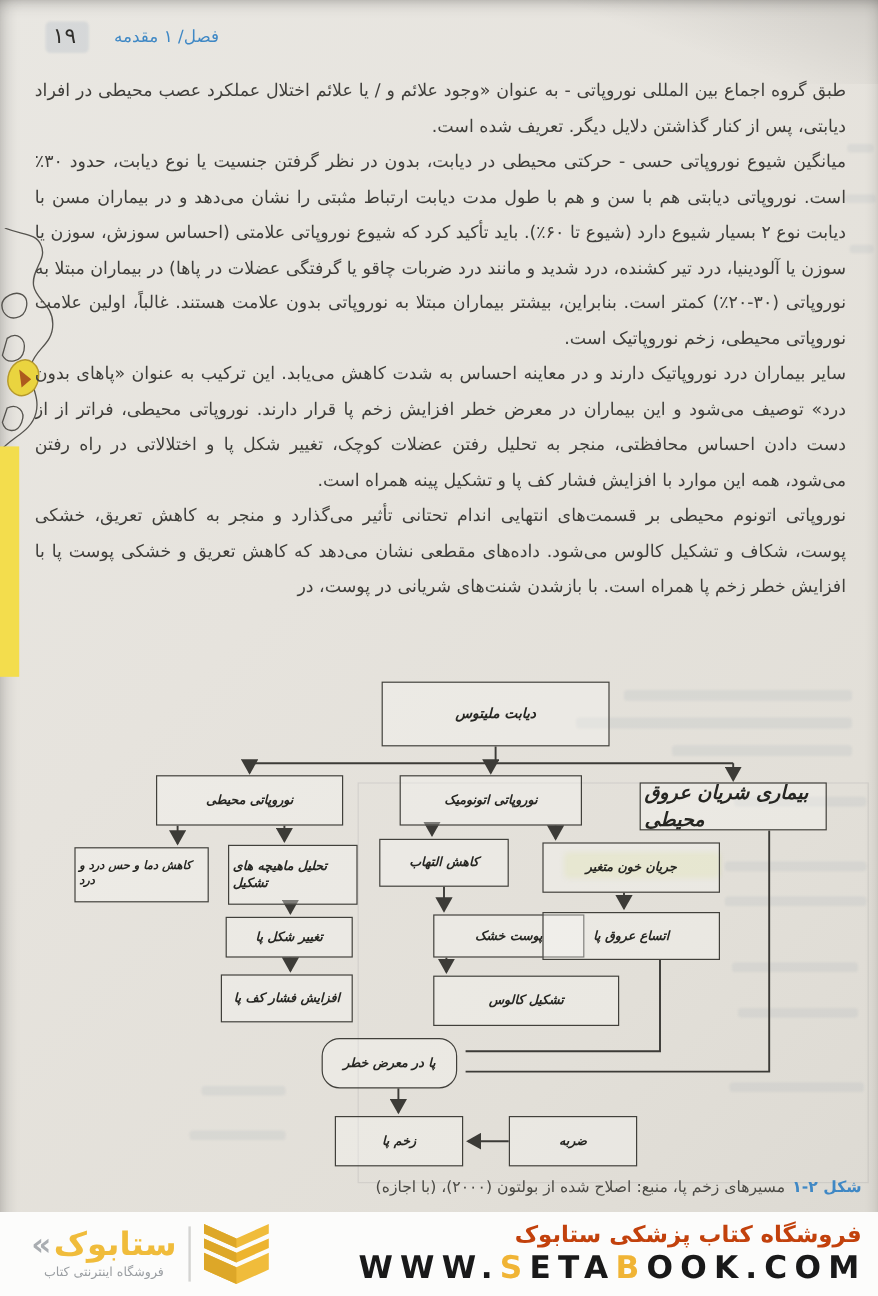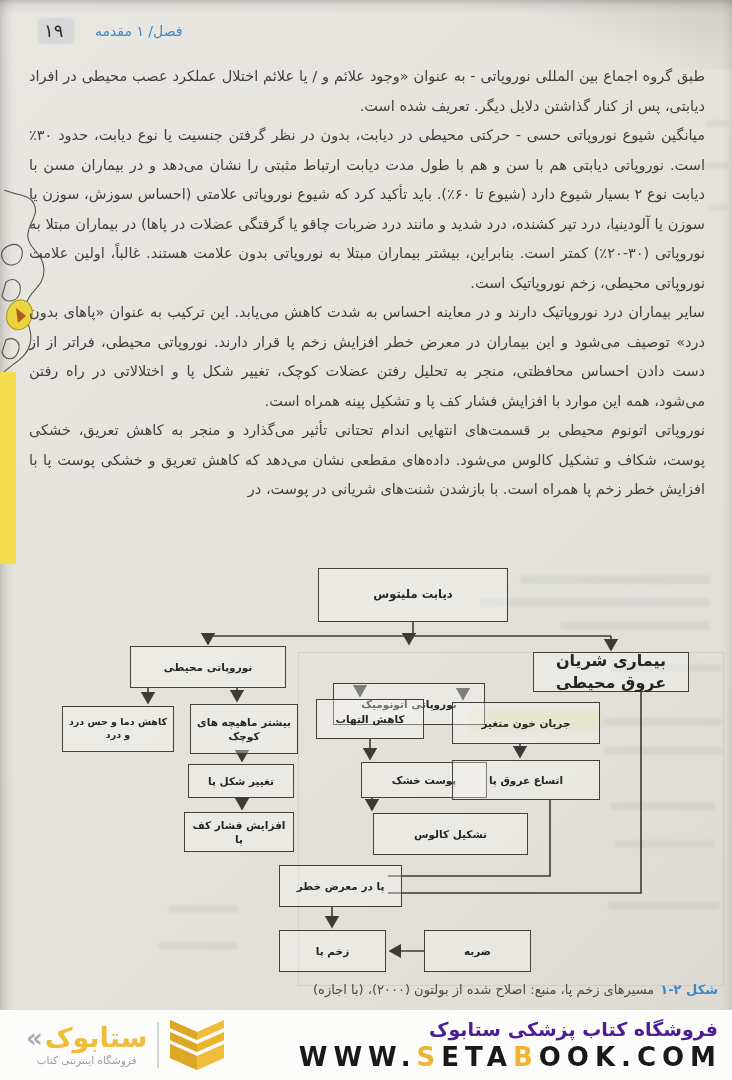--- a/index.html
+++ b/index.html
@@ -26,55 +26,55 @@
   
   .foot-art{position:absolute;left:-6px;top:190px;}
   .yellow-tab{position:absolute;left:0;top:372px;width:16px;height:192px;background:#f3dd4d;}
   
   .g{position:absolute;background:rgba(122,134,153,.10);filter:blur(1px);border-radius:3px;}
   .gr{position:absolute;border:1px solid rgba(115,115,120,.14);}
   .ghl{position:absolute;background:rgba(200,210,90,.22);filter:blur(2px);border-radius:4px;}
   
   .fbox{position:absolute;display:flex;align-items:center;justify-content:center;
     border:1.6px solid #41403b;background:rgba(250,249,245,.35);
-    font-size:10.5px;font-weight:bold;line-height:1.35;text-align:center;color:#262622;
-    direction:rtl;padding:1px 3px;box-sizing:border-box;}
+    font-size:10.5px;font-weight:bold;line-height:1.35;text-align:left;color:#262622;
+    direction:rtl;padding:1px 3px;box-sizing:border-box;font-style:italic;}
   .fb-a {left:318px;top:568px;width:190px;height:54px;font-size:11.5px;}
   .fb-b1{left:130px;top:646px;width:156px;height:42px;}
-  .fb-b2{left:333px;top:646px;width:152px;height:42px;margin-top:37px;}
+  .fb-b2{left:333px;top:646px;width:152px;height:42px;}
   .fb-b3{left:533px;top:652px;width:156px;height:40px;font-size:16px;}
   .fb-c1{left:62px; top:706px;width:112px;height:46px;font-size:9.5px;}
   .fb-c2{left:190px;top:704px;width:108px;height:50px;}
   .fb-c3{left:316px;top:699px;width:108px;height:40px;}
   .fb-c4{left:452px;top:702px;width:148px;height:42px;}
   .fb-d1{left:188px;top:764px;width:106px;height:34px;}
   .fb-d2{left:316px;top:762px;width:126px;height:36px;margin-left:45px;}
   .fb-d3{left:452px;top:760px;width:148px;height:40px;}
   .fb-e1{left:184px;top:812px;width:110px;height:40px;}
-  .fb-e2{left:373px;top:813px;width:155px;height:42px;}
-  .fb-f {left:279px;top:865px;width:123px;height:42px;}
+  .fb-e2{left:361px;top:813px;width:155px;height:42px;}
+  .fb-f {left:268px;top:865px;width:113px;height:42px;border-radius:15px;}
   .fb-g {left:279px;top:930px;width:107px;height:42px;}
   .fb-h {left:424px;top:930px;width:107px;height:42px;}
   .connectors{position:absolute;left:0;top:0;pointer-events:none;}
   
   .caption{position:absolute;right:14px;top:982px;direction:rtl;font-size:13px;color:#4a4944;white-space:nowrap;}
   .caption .lbl{color:#3f88c5;font-weight:bold;margin-left:6px;}
   
   .footer{position:absolute;left:0;bottom:0;width:732px;height:70px;background:#fcfcfb;
     display:flex;align-items:center;justify-content:space-between;box-sizing:border-box;
     padding:0 10px 0 26px;}
   .logo{display:flex;align-items:center;gap:10px;}
   .logo-words{display:flex;flex-direction:column;align-items:center;line-height:1;}
   .logo-word-row{display:flex;direction:ltr;align-items:center;}
   .logo-guil{color:#a9adb1;font-size:26px;font-weight:bold;margin-right:2px;}
   .logo-word{color:#f0bc3b;font-size:27px;font-weight:bold;letter-spacing:1px;}
   .logo-sub{color:#9a9ea2;font-size:10.5px;margin-top:4px;direction:rtl;}
   .logo-divider{width:1.5px;height:46px;background:#d4d4d2;}
   .footer-right{text-align:right;}
-  .store-name{direction:rtl;font-size:19px;font-weight:600;color:#4c1d95;margin:0 4px 2px 0;}
+  .store-name{direction:rtl;font-size:19px;font-weight:600;color:#c2410c;margin:0 4px 2px 0;}
   .site{direction:ltr;font-size:26px;font-weight:bold;color:#191919;letter-spacing:6px;white-space:nowrap;}
   .site .yl{color:#f0b435;}
 </style>
 </head>
 <body>
 
 <div class="page">
 
   <div class="corner-shade"></div>
 
@@ -147,21 +147,21 @@
       <path d="M332,907 V927" marker-end="url(#ah)"></path>
       <path d="M424,951 H390" marker-end="url(#ah)"></path>
     </g>
   </svg>
 
   <div class="fbox fb-a">دیابت ملیتوس</div>
   <div class="fbox fb-b1">نوروپاتی محیطی</div>
   <div class="fbox fb-b2">نوروپاتی اتونومیک</div>
   <div class="fbox fb-b3">بیماری شریان عروق محیطی</div>
   <div class="fbox fb-c1">کاهش دما و حس درد و درد</div>
-  <div class="fbox fb-c2">بیشتر ماهیچه های کوچک</div>
+  <div class="fbox fb-c2">تحلیل ماهیچه های تشکیل</div>
   <div class="fbox fb-c3">کاهش التهاب</div>
   <div class="fbox fb-c4">جریان خون متغیر</div>
   <div class="fbox fb-d1">تغییر شکل پا</div>
   <div class="fbox fb-d2">پوست خشک</div>
   <div class="fbox fb-d3">اتساع عروق پا</div>
   <div class="fbox fb-e1">افزایش فشار کف پا</div>
   <div class="fbox fb-e2">تشکیل کالوس</div>
   <div class="fbox fb-f">پا در معرض خطر</div>
   <div class="fbox fb-h">ضربه</div>
   <div class="fbox fb-g">زخم پا</div>

